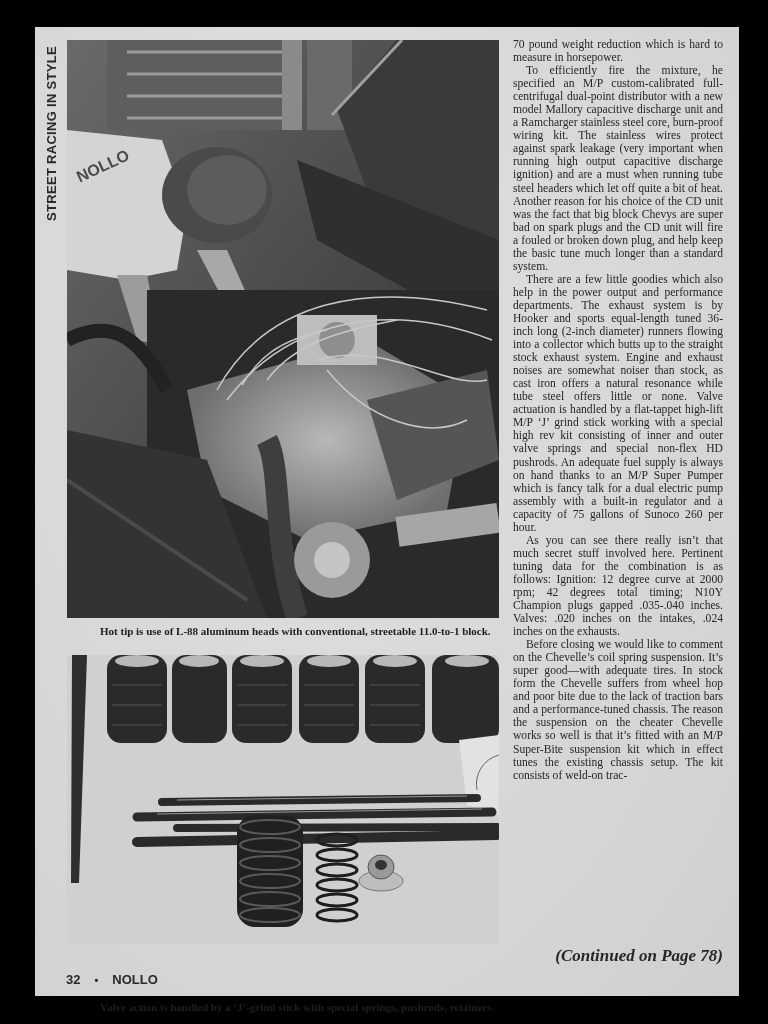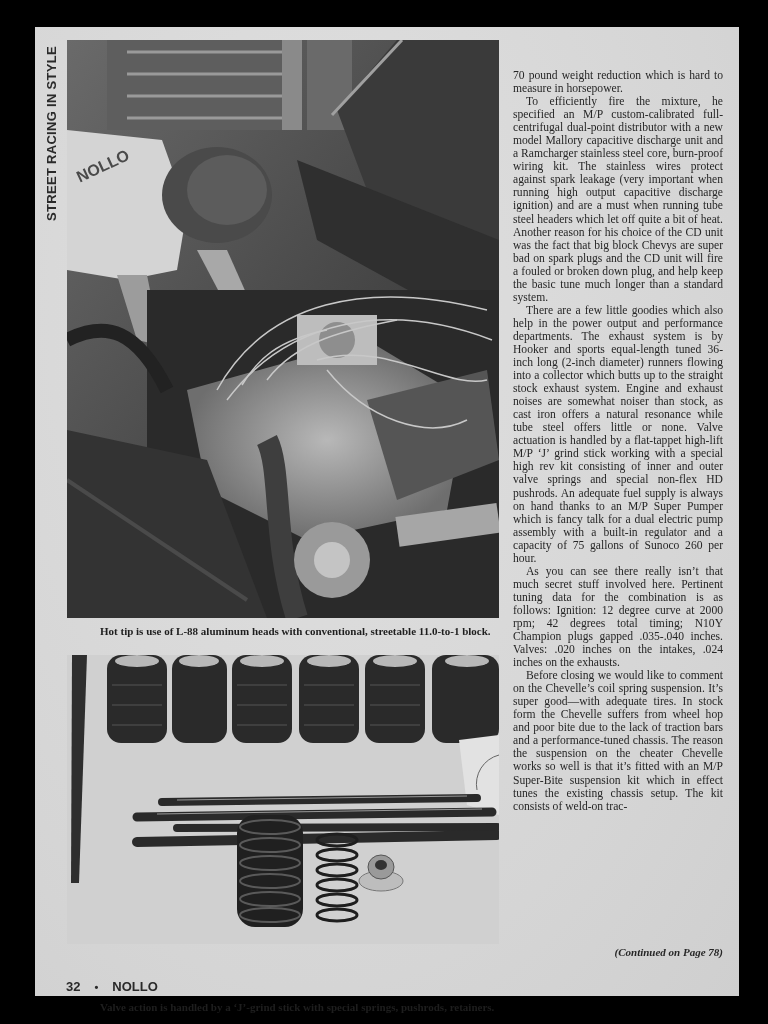--- a/index.html
+++ b/index.html
@@ -31,33 +31,33 @@
     position: absolute; left: 32px; width: 440px;
     font-family: "Liberation Serif", serif; font-weight: bold; font-size: 11px; color: #1e1e1e;
     white-space: nowrap;
     padding-left: 33px;
   }
   .caption1 { top: 598px; }
   .caption2 { top: 974px; }
   .footer {
     position: absolute; left: 31px; top: 945px;
     font-family: "Liberation Sans", sans-serif; font-weight: bold; font-size: 13px; color: #2a2a2a;
-    display: flex; align-items: center; margin-top: 7px;
+    display: flex; align-items: center;
   }
   .footer .bullet { margin: 0 14px 0 14px; font-size: 11px; }
   .column {
     position: absolute; left: 478px; top: 11px; width: 210px;
     font-family: "Liberation Serif", serif; font-size: 11.6px; line-height: 13.05px;
     color: #262626; text-align: justify; hyphens: manual;
   }
   .column p { margin: 0; text-indent: 13px; }
-  .column p.first { text-indent: 0; margin-top: 31px; }
+  .column p.first { text-indent: 0; }
   .continued {
     position: absolute; left: 478px; top: 919px; width: 210px; text-align: right;
-    font-family: "Liberation Serif", serif; font-style: italic; font-weight: bold; font-size: 11px; color: #262626;
+    font-family: "Liberation Serif", serif; font-style: italic; font-weight: bold; font-size: 17px; color: #262626;
   }
 </style>
 </head>
 <body>
 
 <div class="page">
 
   <div class="sidebar-label">
     <span>STREET RACING IN STYLE</span>
   </div>

